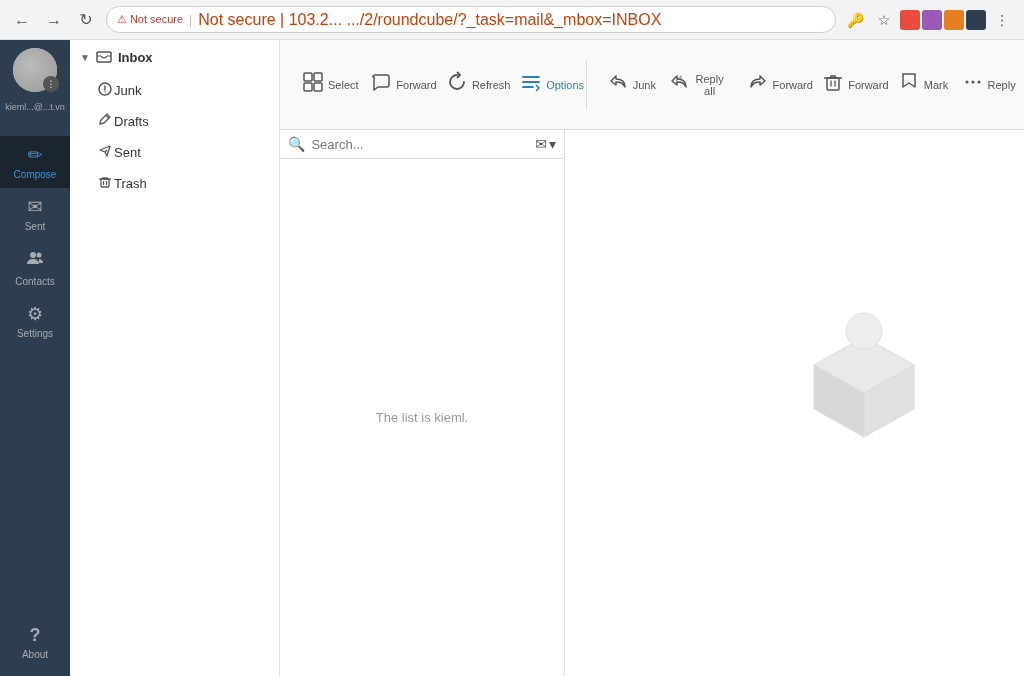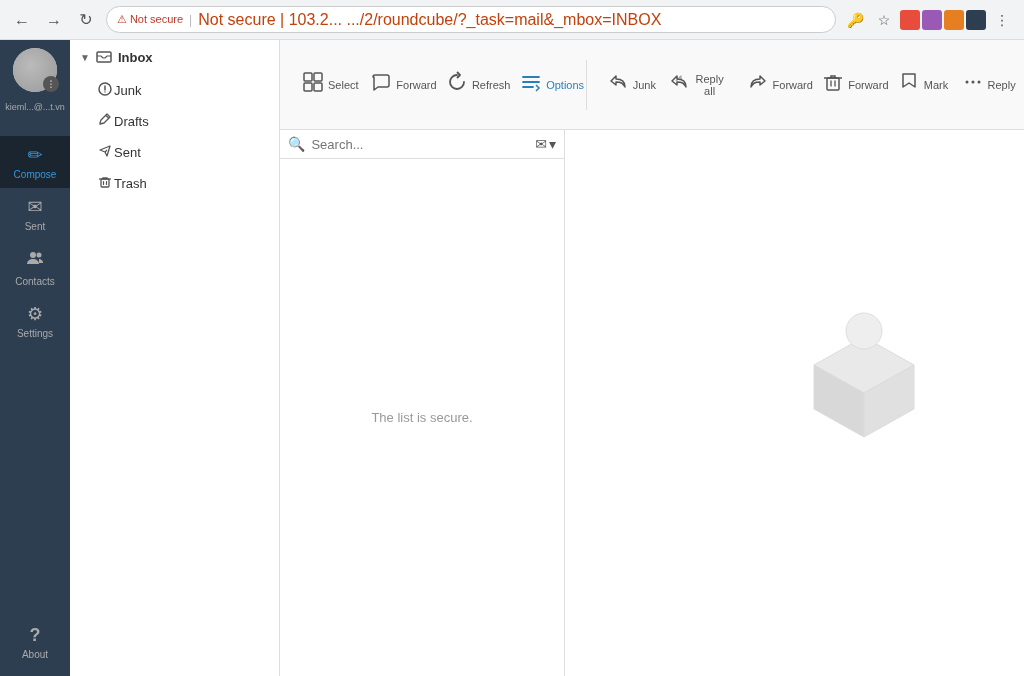--- a/index.html
+++ b/index.html
@@ -481,21 +481,21 @@
       <div class="mail-list-area">
         <div class="search-bar">
           <span class="search-icon">🔍</span>
           <input class="search-input" type="text" placeholder="Search..." style="">
           <button class="mail-type-btn">
             <span>✉</span>
             <span>▾</span>
           </button>
         </div>
         <div class="empty-list">
-          <span>The list is secure.</span>
+          <span>The list is kieml.</span>
         </div>
       </div>
 
       <div class="reading-pane">
 
         <svg class="empty-state-icon" viewBox="0 0 160 160" fill="none" xmlns="http://www.w3.org/2000/svg">
 
           <polygon points="80,30 130,58 80,86 30,58" fill="#e0e0e0" stroke="#ccc" stroke-width="1"></polygon>
 
           <polygon points="30,58 80,86 80,130 30,102" fill="#c8c8c8" stroke="#ccc" stroke-width="1"></polygon>

